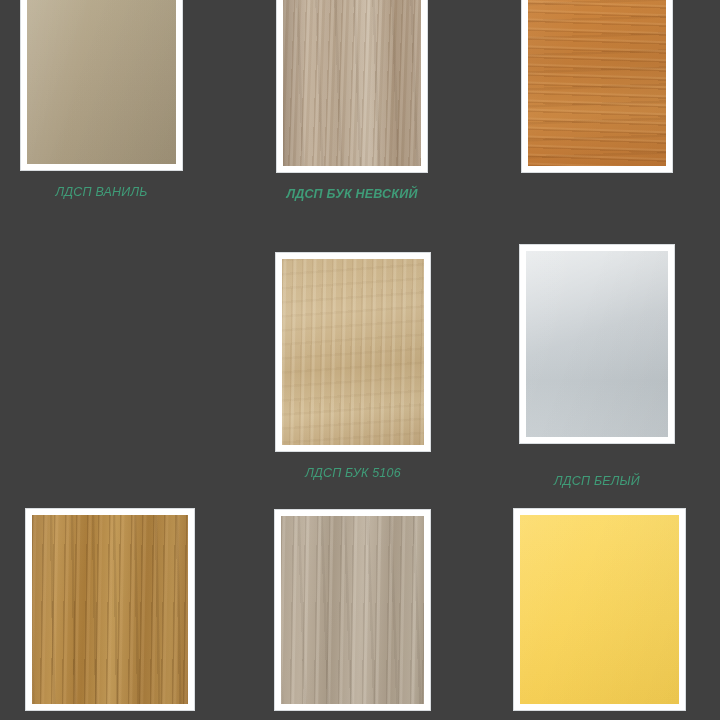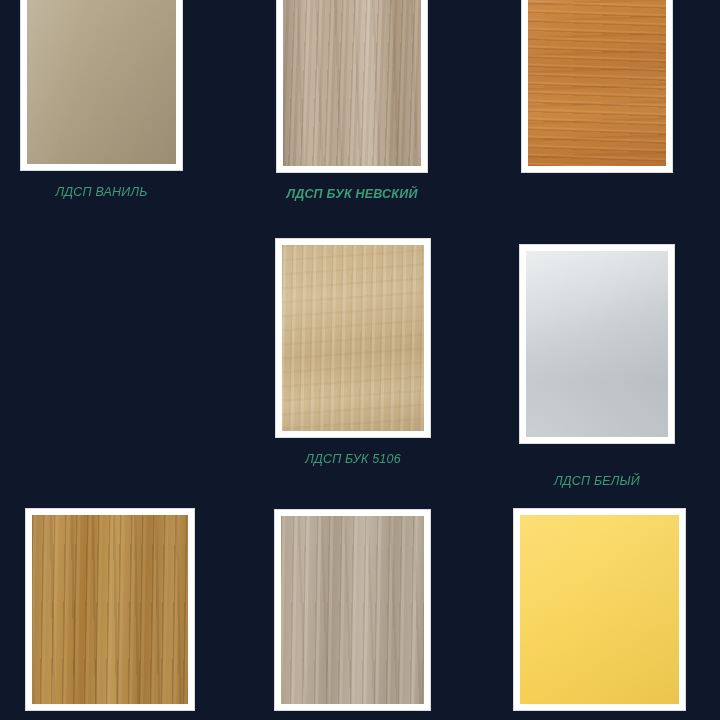--- a/index.html
+++ b/index.html
@@ -11,21 +11,21 @@
     height: 720px;
     background: #ffffff;
     overflow: hidden;
     font-family: "Liberation Sans", sans-serif;
   }
 
   #catalog {
     position: relative;
     width: 720px;
     height: 720px;
-    background: #0f172a;
+    background: #404040;
   }
 
   .swatch-cell {
     position: absolute;
     display: flex;
     flex-direction: column;
     align-items: center;
   }
 
   .swatch-frame {
@@ -171,21 +171,21 @@
     <div class="swatch-label" style="width:152px;font-weight:bold;">ЛДСП БУК НЕВСКИЙ</div>
   </div>
 
   <div class="swatch-cell" style="left:521px; top:-38px;">
     <div class="swatch-frame" style="width:152px; height:211px;">
       <div class="swatch-surface mat-bavaria"></div>
     </div>
   </div>
 
 
-  <div class="swatch-cell" style="left:275px; top:238px;">
+  <div class="swatch-cell" style="left:275px; top:252px;">
     <div class="swatch-frame" style="width:156px; height:200px;">
       <div class="swatch-surface mat-beech5106"></div>
     </div>
     <div class="swatch-label" style="width:156px;">ЛДСП БУК 5106</div>
   </div>
 
   <div class="swatch-cell" style="left:519px; top:244px;gap:16px;">
     <div class="swatch-frame" style="width:156px; height:200px;">
       <div class="swatch-surface mat-white"></div>
     </div>

